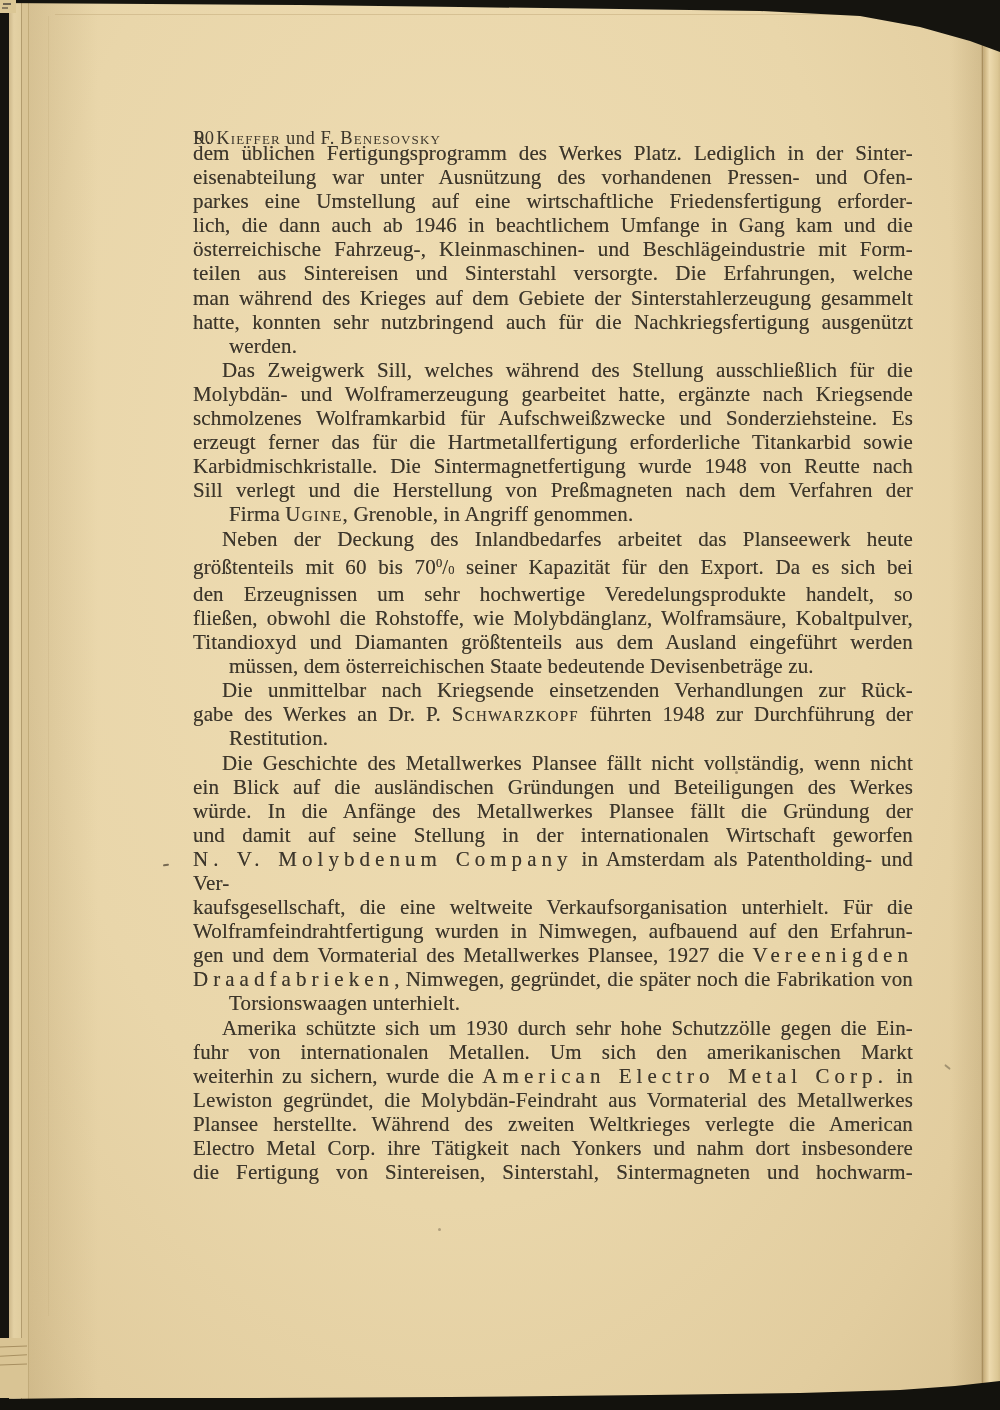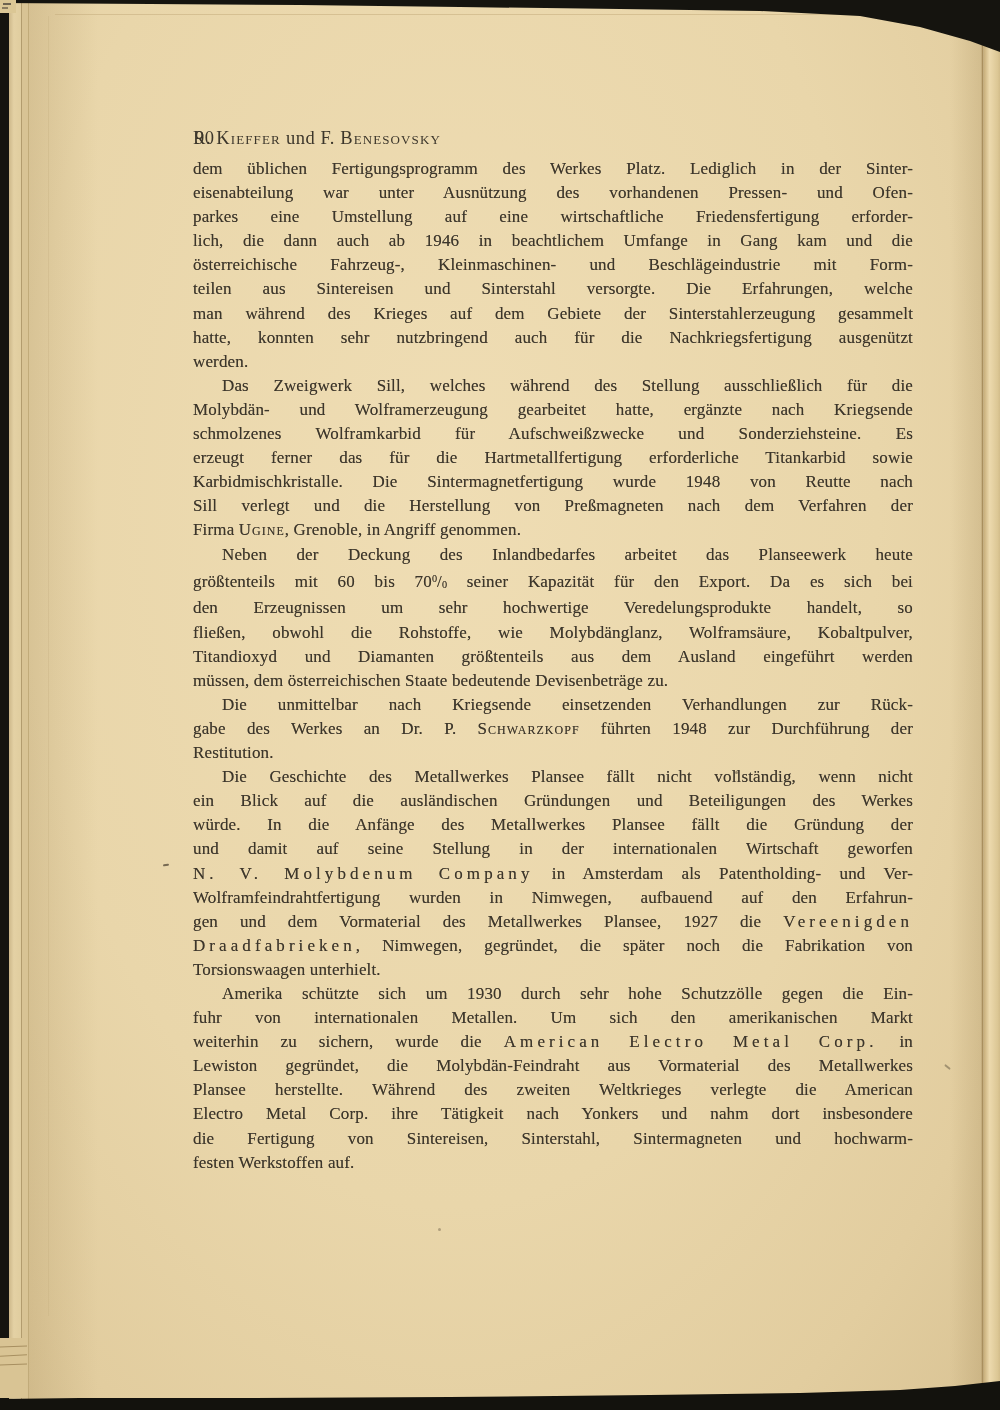--- a/index.html
+++ b/index.html
@@ -38,25 +38,25 @@
   .stack-bottom-left{position:absolute;left:0;top:1338px;width:27px;height:60px;background:#d9c494;}
   .stack-bottom-left .l1,.stack-bottom-left .l2,.stack-bottom-left .l3{position:absolute;left:0;width:27px;height:1px;background:#a78f60;}
   .stack-bottom-left .l1{top:8px;transform:rotate(-2deg);}
   .stack-bottom-left .l2{top:17px;transform:rotate(-3deg);}
   .stack-bottom-left .l3{top:26px;transform:rotate(-2deg);}
   
   .content{position:absolute;left:193px;top:0;width:720px;color:#3c362b;}
   .running-head{position:absolute;left:0;top:128px;width:720px;height:26px;font-size:18.5px;}
   .page-number{position:absolute;left:2px;top:0;letter-spacing:.5px;}
   .running-title{position:absolute;left:0;top:0;width:100%;letter-spacing:.55px;}
-  .text-block{position:absolute;left:0;top:157px;width:720px;font-size:17px;line-height:24.1px;
+  .text-block{position:absolute;left:0;top:141px;width:720px;font-size:21px;line-height:24.1px;
               letter-spacing:.15px;text-shadow:0 0 .35px rgba(60,50,40,.55);}
   .para{margin:0;}
   .pline{text-align:justify;text-align-last:justify;}
-  .pline.lastline{text-align:justify;text-align-last:left;}
+  .pline.lastline{text-align:justify;text-align-last:left;margin-left:36px;}
   .pline.indent{text-indent:29px;}
   .sc{font-variant:small-caps;letter-spacing:.06em;}
   .sp{letter-spacing:.24em;}
   .sup{font-size:60%;vertical-align:.52em;letter-spacing:0;}
   .sub{font-size:60%;vertical-align:-.05em;letter-spacing:0;}
   
   .speck{position:absolute;background:#776a52;border-radius:1px;}
   .speck.s1{left:163px;top:864px;width:6px;height:2px;transform:rotate(-10deg);}
   .speck.s2{left:735px;top:771px;width:3px;height:3px;border-radius:50%;opacity:.7;}
   .speck.s3{left:944px;top:1066px;width:7px;height:2px;transform:rotate(40deg);opacity:.6;}
@@ -130,30 +130,30 @@
           <div class="pline indent">Die unmittelbar nach Kriegsende einsetzenden Verhandlungen zur Rück-</div>
           <div class="pline">gabe des Werkes an Dr. P. <span class="sc">Schwarzkopf</span> führten 1948 zur Durchführung der</div>
           <div class="pline lastline">Restitution.</div>
         </div>
         <div class="para">
           <div class="pline indent">Die Geschichte des Metallwerkes Plansee fällt nicht vollständig, wenn nicht</div>
           <div class="pline">ein Blick auf die ausländischen Gründungen und Beteiligungen des Werkes</div>
           <div class="pline">würde. In die Anfänge des Metallwerkes Plansee fällt die Gründung der</div>
           <div class="pline">und damit auf seine Stellung in der internationalen Wirtschaft geworfen</div>
           <div class="pline"><span class="sp">N. V. Molybdenum Company</span> in Amsterdam als Patentholding- und Ver-</div>
+          <div class="pline">kaufsgesellschaft, die eine weltweite Verkaufsorganisation unterhielt. Für die</div>
           <div class="pline">Wolframfeindrahtfertigung wurden in Nimwegen, aufbauend auf den Erfahrun-</div>
           <div class="pline">gen und dem Vormaterial des Metallwerkes Plansee, 1927 die <span class="sp">Vereenigden</span></div>
           <div class="pline"><span class="sp">Draadfabrieken</span>, Nimwegen, gegründet, die später noch die Fabrikation von</div>
           <div class="pline lastline">Torsionswaagen unterhielt.</div>
         </div>
         <div class="para">
           <div class="pline indent">Amerika schützte sich um 1930 durch sehr hohe Schutzzölle gegen die Ein-</div>
           <div class="pline">fuhr von internationalen Metallen. Um sich den amerikanischen Markt</div>
           <div class="pline">weiterhin zu sichern, wurde die <span class="sp">American Electro Metal Corp.</span> in</div>
           <div class="pline">Lewiston gegründet, die Molybdän-Feindraht aus Vormaterial des Metallwerkes</div>
           <div class="pline">Plansee herstellte. Während des zweiten Weltkrieges verlegte die American</div>
           <div class="pline">Electro Metal Corp. ihre Tätigkeit nach Yonkers und nahm dort insbesondere</div>
           <div class="pline">die Fertigung von Sintereisen, Sinterstahl, Sintermagneten und hochwarm-</div>
-          <div class="pline lastline">festen Werkstoffen auf.</div>
         </div>
       </div>
   </div>
 </div>
 
 </body></html>

